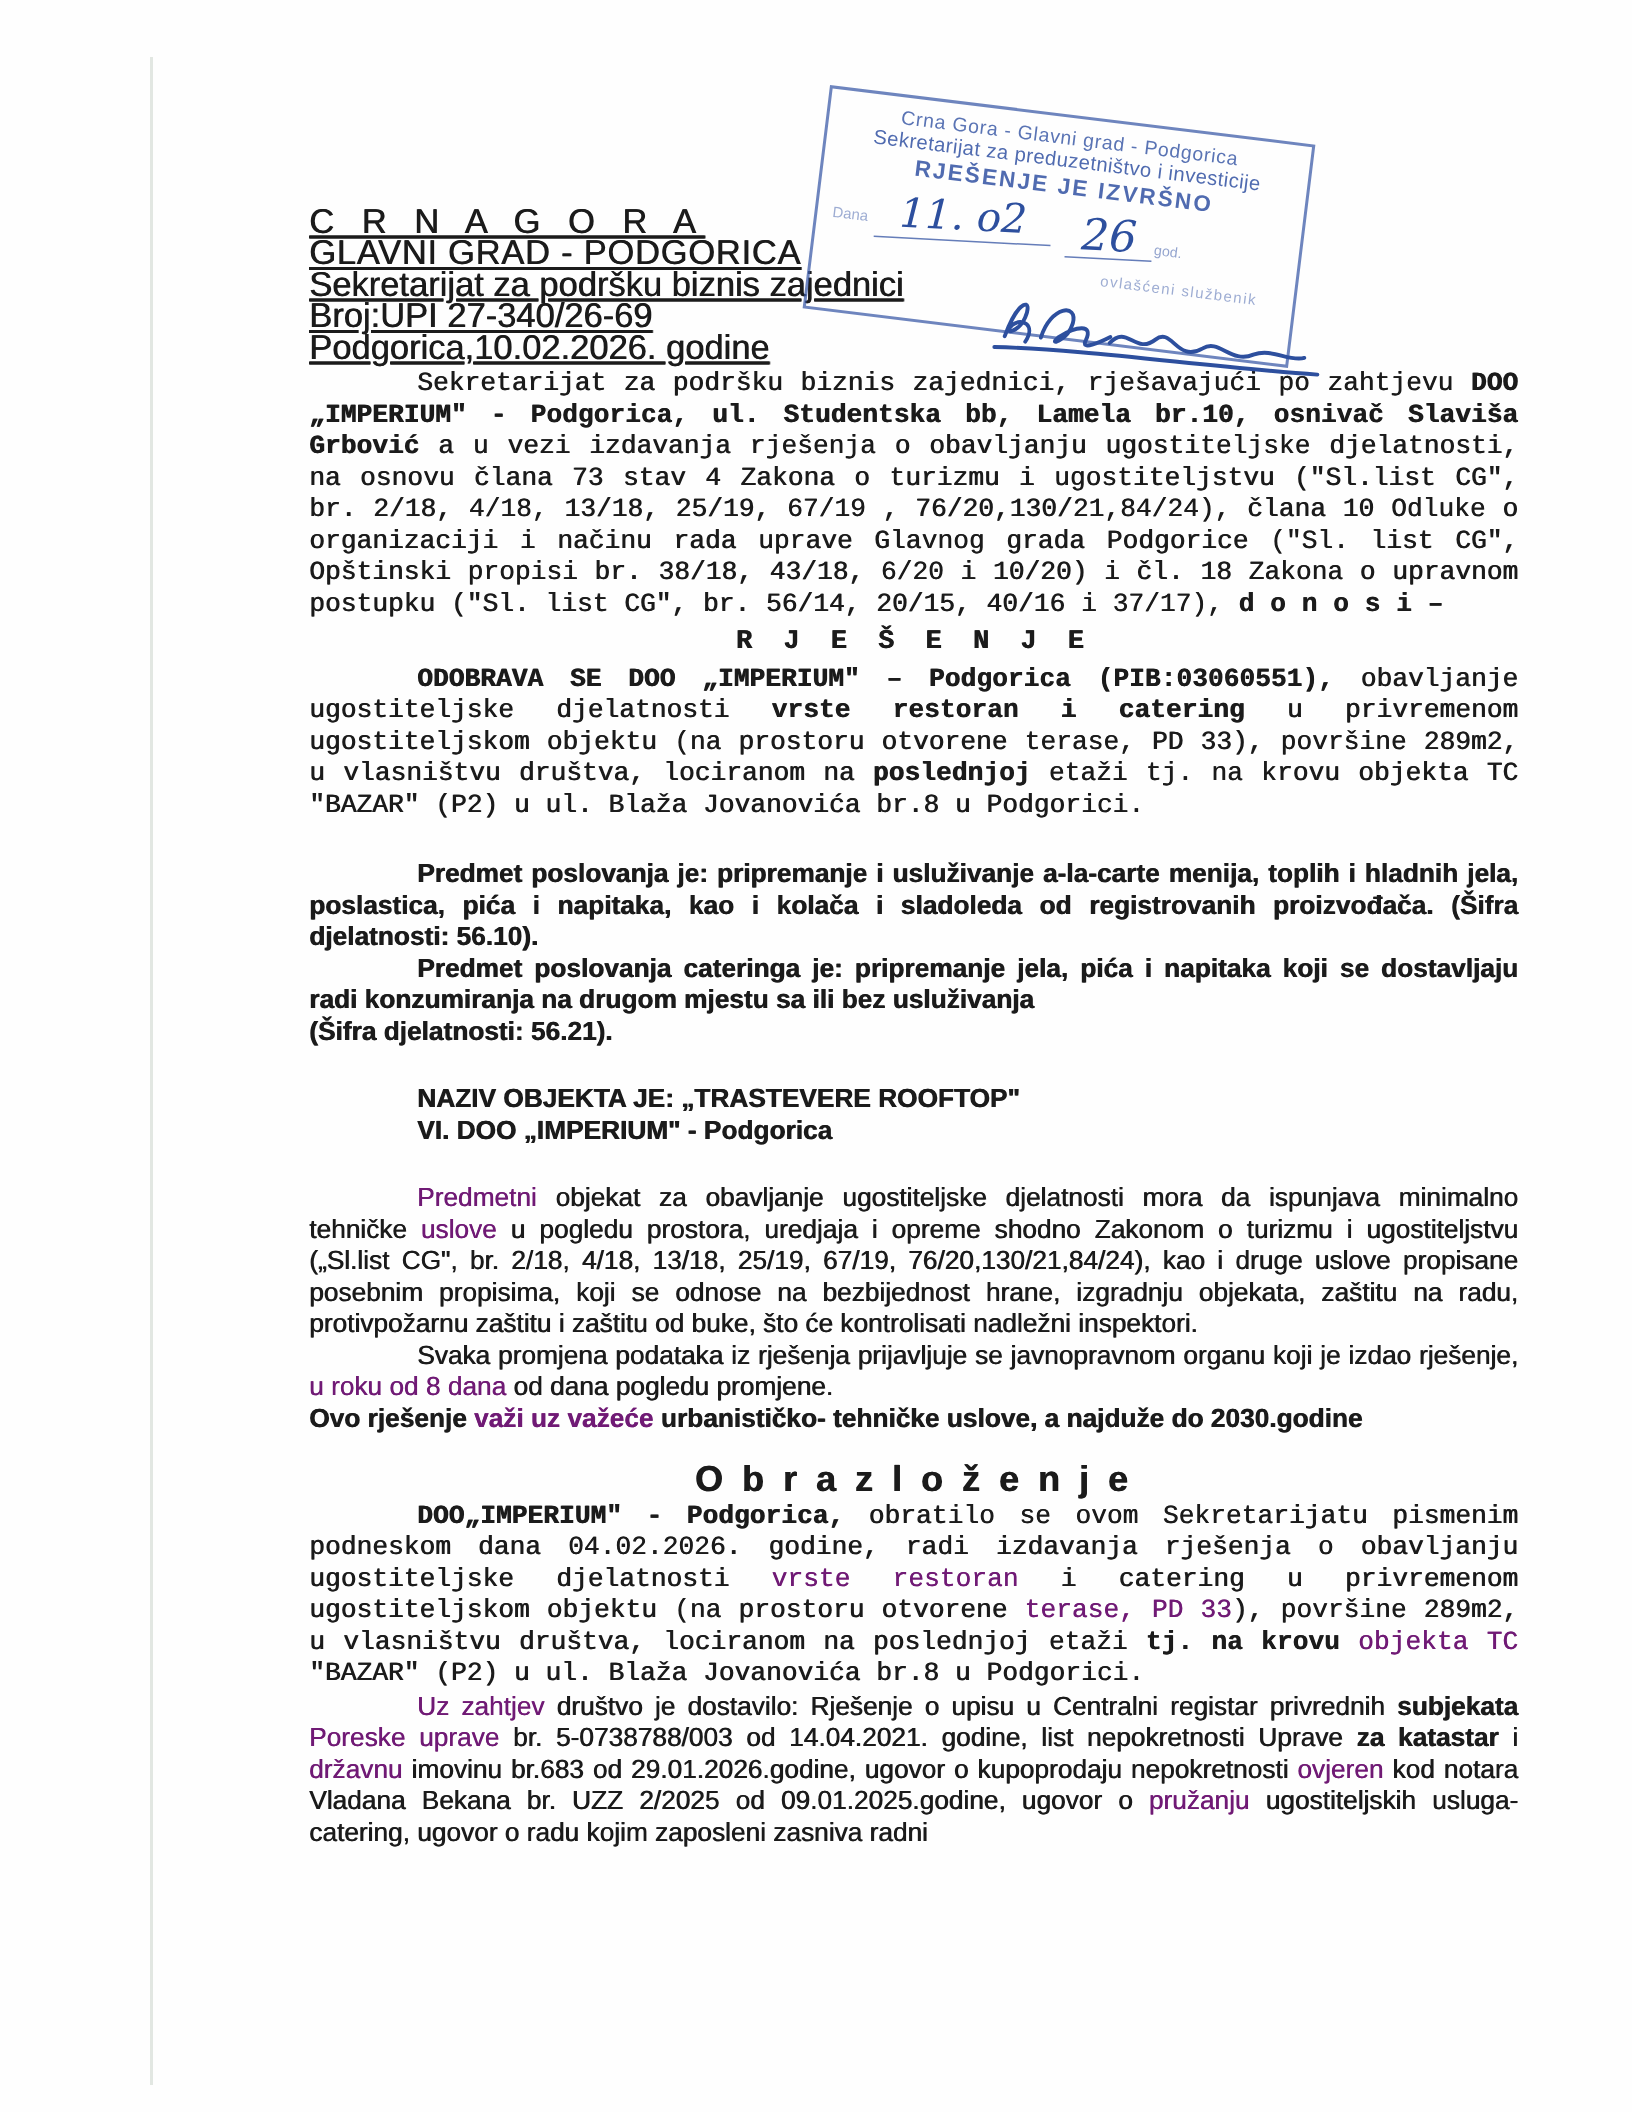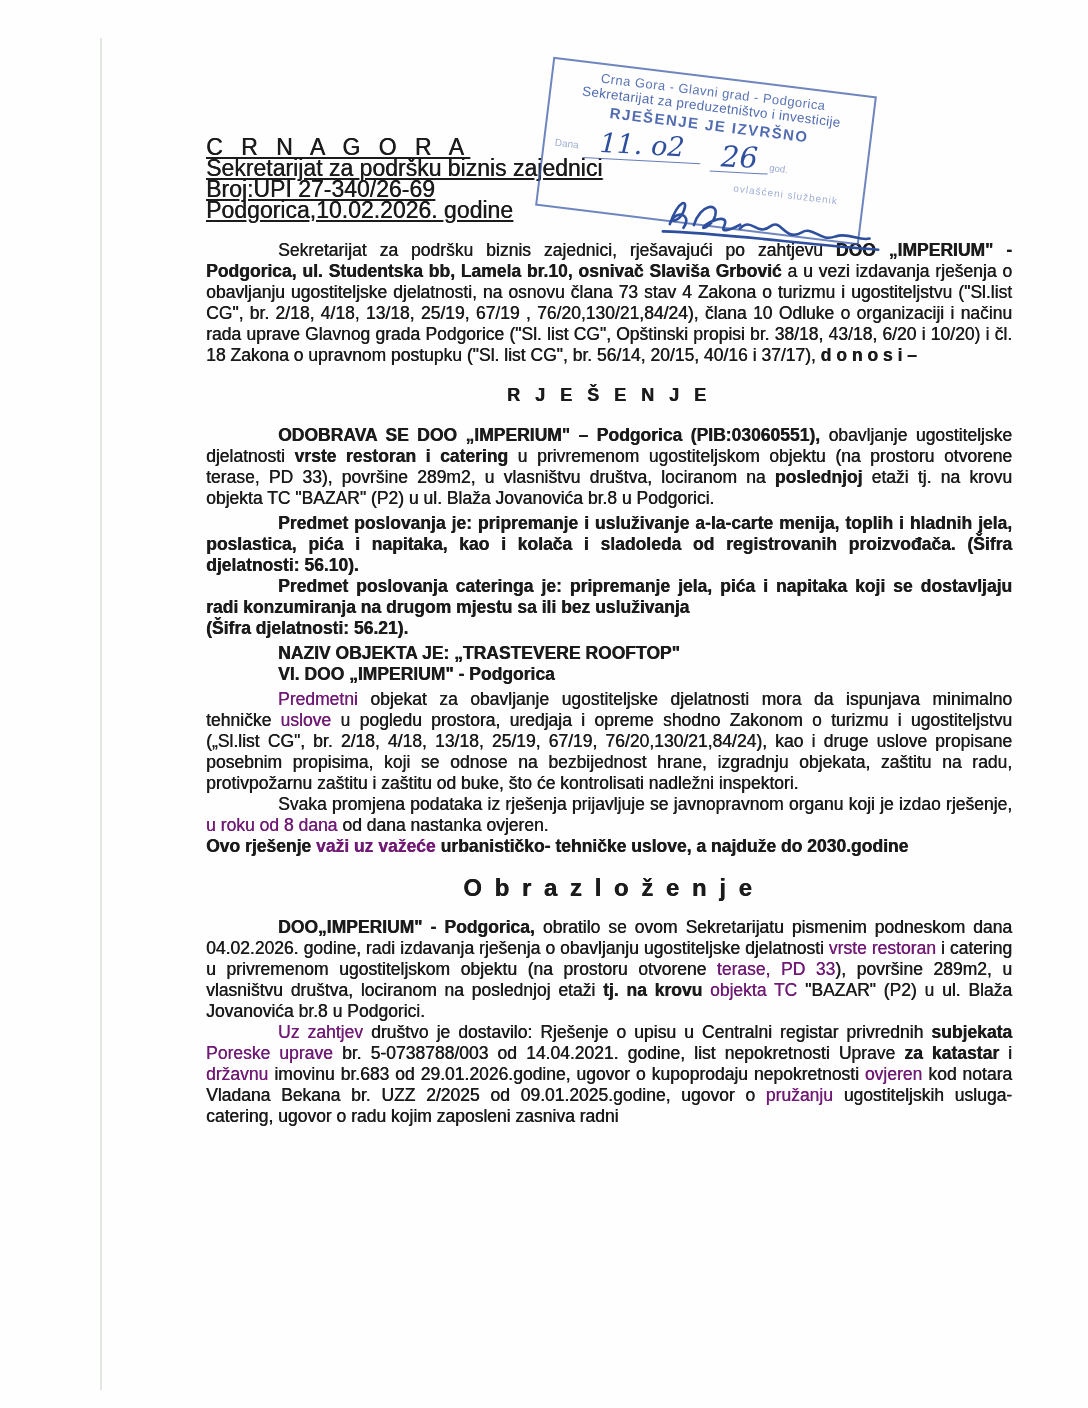--- a/index.html
+++ b/index.html
@@ -30,22 +30,22 @@
   .doc-body p{
     margin:0;
     font-size:17.5px;
     line-height:21px;
     text-shadow:0.45px 0 0 currentColor;
   }
   p.justify{text-align:justify;}
   p.center{text-align:center;}
   p.indent{text-indent:72px;}
   p.tabbed{margin-left:72px;}
-  p.gap-s{margin-top:4px;}
-  p.gap-m{margin-top:19px;}
+  p.gap-s{margin-top:24px;}
+  p.gap-m{margin-top:4px;font-family:Liberation Mono, monospace;}
   p.gap-l{margin-top:20px;}
   p.spaced{letter-spacing:5px;font-size:18px;}
   p.spaced2{letter-spacing:3px;font-size:24px;}
   .b{font-weight:700;}
   .f{color:#701a75;text-shadow:0.3px 0 0 currentColor;}
   
   .stamp{
     position:absolute;
     left:543px; top:76px;
     width:326px; height:150px;
@@ -102,20 +102,21 @@
 </style>
 </head>
 <body>
 
 <div class="page">
 
   <div class="scanline"></div>
 
   <div class="letterhead">
     <div class="lh-country">C R N A   G O R A</div>
+    <div class="lh-city">GLAVNI GRAD - PODGORICA</div>
     <div>Sekretarijat za podršku biznis zajednici</div>
     <div>Broj:UPI 27-340/26-69</div>
     <div>Podgorica,10.02.2026. godine</div>
   </div>
 
   <div class="stamp">
     <div class="s-line1">Crna Gora - Glavni grad - Podgorica</div>
     <div class="s-line2">Sekretarijat za preduzetništvo i investicije</div>
     <div class="s-status">RJEŠENJE JE IZVRŠNO</div>
     <div class="s-daterow">
@@ -137,20 +138,20 @@
 
   <div class="doc-body">
       <p class="justify indent gap-m"><span>Sekretarijat za podršku biznis zajednici, rješavajući po zahtjevu </span><span class="b">DOO „IMPERIUM" - Podgorica, ul. Studentska bb, Lamela br.10, osnivač Slaviša Grbović</span><span> a u vezi izdavanja rješenja o obavljanju ugostiteljske djelatnosti, na osnovu člana 73 stav 4 Zakona o turizmu i ugostiteljstvu ("Sl.list CG", br. 2/18, 4/18, 13/18, 25/19, 67/19 , 76/20,130/21,84/24), člana 10 Odluke o organizaciji i načinu rada uprave Glavnog grada Podgorice ("Sl. list CG", Opštinski propisi br. 38/18, 43/18, 6/20 i 10/20) i čl. 18 Zakona o upravnom postupku ("Sl. list CG", br. 56/14, 20/15, 40/16 i 37/17), </span><span class="b">d o n o s i –</span></p>
       <p class="center spaced gap-m"><span class="b">R J E Š E N J E</span></p>
       <p class="justify indent gap-m"><span class="b">ODOBRAVA SE DOO „IMPERIUM" – Podgorica (PIB:03060551),</span><span> obavljanje ugostiteljske djelatnosti </span><span class="b">vrste restoran i catering</span><span> u privremenom ugostiteljskom objektu (na prostoru otvorene terase, PD 33), površine 289m2, u vlasništvu društva, lociranom na </span><span class="b">poslednjoj</span><span> etaži tj. na krovu objekta TC "BAZAR" (P2) u ul. Blaža Jovanovića br.8 u Podgorici.</span></p>
       <p class="justify indent gap-s"><span class="b">Predmet poslovanja je: pripremanje i usluživanje a-la-carte menija, toplih i hladnih jela, poslastica, pića i napitaka, kao i kolača i sladoleda od registrovanih proizvođača. (Šifra djelatnosti: 56.10).</span></p>
       <p class="justify indent"><span class="b">Predmet poslovanja cateringa je: pripremanje jela, pića i napitaka koji se dostavljaju radi konzumiranja na drugom mjestu sa ili bez usluživanja</span><br><span class="b"> (Šifra djelatnosti: 56.21).</span></p>
       <p class="tabbed gap-s"><span class="b">NAZIV OBJEKTA JE: „TRASTEVERE ROOFTOP"</span></p>
       <p class="tabbed"><span class="b">VI. DOO „IMPERIUM" - Podgorica</span></p>
       <p class="justify indent gap-s"><span class="f">Predmetni</span><span> objekat za obavljanje ugostiteljske djelatnosti mora da ispunjava minimalno tehničke </span><span class="f">uslove</span><span> u pogledu prostora, uredjaja i opreme shodno Zakonom o turizmu i ugostiteljstvu („Sl.list CG", br. 2/18, 4/18, 13/18, 25/19, 67/19, 76/20,130/21,84/24), kao i druge uslove propisane posebnim propisima, koji se odnose na bezbijednost hrane, izgradnju objekata, zaštitu na radu, protivpožarnu zaštitu i zaštitu od buke, što će kontrolisati nadležni inspektori.</span></p>
-      <p class="justify indent"><span>Svaka promjena podataka iz rješenja prijavljuje se javnopravnom organu koji je izdao rješenje, </span><span class="f">u roku od 8 dana</span><span> od dana nastanka ovjeren.</span></p>
+      <p class="justify indent"><span>Svaka promjena podataka iz rješenja prijavljuje se javnopravnom organu koji je izdao rješenje, </span><span class="f">u roku od 8 dana</span><span> od dana pogledu promjene.</span></p>
       <p><span class="b">Ovo rješenje </span><span class="b f">važi uz važeće </span><span class="b">urbanističko- tehničke uslove, a najduže do 2030.godine</span></p>
       <p class="center spaced2 gap-l"><span class="b">O b r a z l o ž e n j e</span></p>
       <p class="justify indent gap-m"><span class="b">DOO„IMPERIUM" - Podgorica,</span><span> obratilo se ovom Sekretarijatu pismenim podneskom dana 04.02.2026. godine, radi izdavanja rješenja o obavljanju ugostiteljske djelatnosti </span><span class="f">vrste restoran</span><span> i catering u privremenom ugostiteljskom objektu (na prostoru otvorene </span><span class="f">terase, PD 33</span><span>), površine 289m2, u vlasništvu društva, lociranom na poslednjoj etaži </span><span class="b">tj. na krovu </span><span class="f">objekta TC</span><span> "BAZAR" (P2) u ul. Blaža Jovanovića br.8 u Podgorici.</span></p>
       <p class="justify indent"><span class="f">Uz zahtjev</span><span> društvo je dostavilo: Rješenje o upisu u Centralni registar privrednih </span><span class="b">subjekata</span><span> </span><span class="f">Poreske uprave</span><span> br. 5-0738788/003 od 14.04.2021. godine, list nepokretnosti Uprave </span><span class="b">za katastar</span><span> i </span><span class="f">državnu</span><span> imovinu br.683 od 29.01.2026.godine, ugovor o kupoprodaju nepokretnosti </span><span class="f">ovjeren</span><span> kod notara Vladana Bekana br. UZZ 2/2025 od 09.01.2025.godine, ugovor o </span><span class="f">pružanju</span><span> ugostiteljskih usluga- catering, ugovor o radu kojim zaposleni zasniva radni</span></p>
     </div>
 
 </div>
 
 </body></html>

